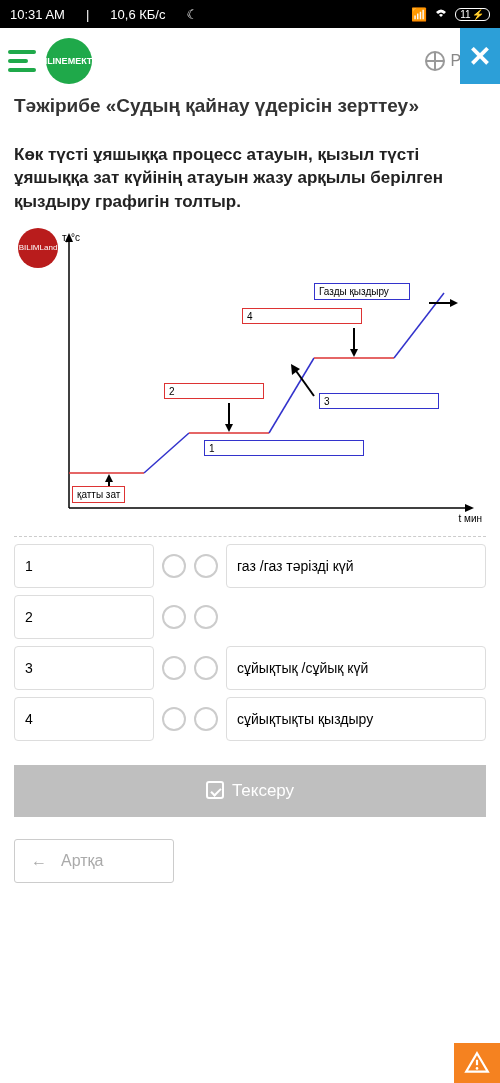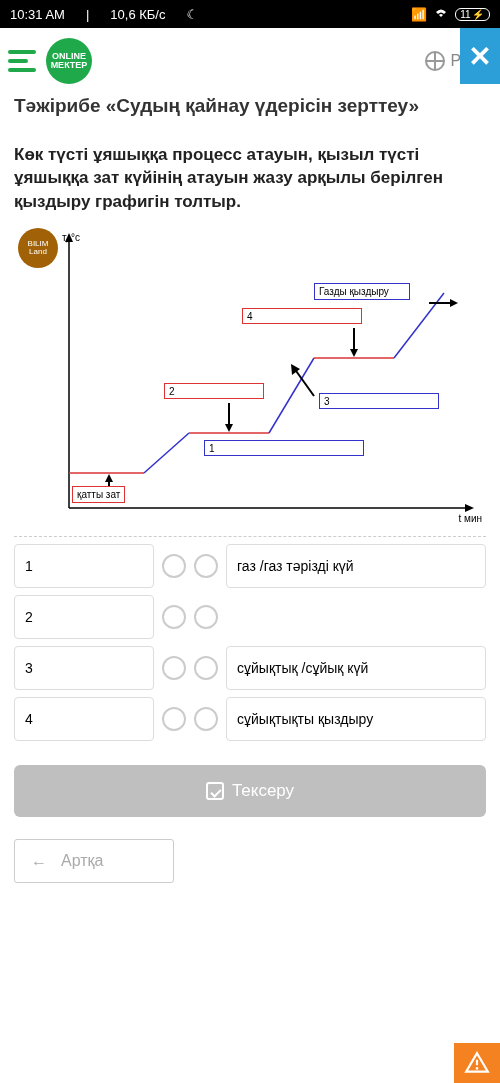--- a/index.html
+++ b/index.html
@@ -7,50 +7,50 @@
   
   .status-bar { background: #000; color: #fff; height: 28px; display: flex; justify-content: space-between; align-items: center; padding: 0 10px; font-size: 13px; }
   .status-left { display: flex; align-items: center; gap: 21px; }
   .status-right { display: flex; align-items: center; gap: 6px; }
   .moon-icon { display:inline-block; }
   
   .header { display: flex; align-items: center; padding: 10px 8px; gap: 10px; position: relative; }
   .menu-icon { width: 28px; height: 22px; display:flex; flex-direction:column; justify-content:space-between; }
   .menu-icon span { display:block; height:4px; background:#1fa94a; border-radius:2px; }
   .menu-icon span:nth-child(1){width:100%} .menu-icon span:nth-child(2){width:70%} .menu-icon span:nth-child(3){width:100%}
-  .logo-circle { width: 46px; height: 46px; border-radius: 50%; background: #1fa94a; color:#fff; display:flex; flex-direction:column; align-items:center; justify-content:center; font-size:9px; line-height:1; font-weight:bold; }
+  .logo-circle { width: 46px; height: 46px; border-radius: 50%; background: #1fa94a; color:#fff; display:flex; flex-direction:row; align-items:center; justify-content:center; font-size:9px; line-height:1; font-weight:bold; }
   .lang { margin-left:auto; display:flex; align-items:center; gap:6px; color:#888; font-size:16px; }
   .globe-icon { width:20px; height:20px; border:2px solid #999; border-radius:50%; position:relative; }
   .globe-icon::before,.globe-icon::after{content:'';position:absolute;background:#999;}
   .globe-icon::before{width:2px;height:100%;left:50%;transform:translateX(-50%);}
   .globe-icon::after{width:100%;height:2px;top:50%;transform:translateY(-50%);}
   .close-x { position:absolute; right:0; top:0; width:40px; height:56px; background:#2c9fd8; color:#fff; display:flex; align-items:center; justify-content:center; font-size:28px; font-weight:bold; }
   
   .content { padding: 0 14px; }
   .title-cut { font-size:19px; color:#333; margin-bottom:24px; line-height:1.3;font-weight:bold; }
   .question { font-size:17px; font-weight:bold; color:#222; line-height:1.4; margin-bottom:14px; }
   
   .chart-box { position:relative; width:100%; height:300px; margin-bottom:8px; }
-  .bilim-badge { position:absolute; left:4px; top:0; width:40px; height:40px; border-radius:50%; background:#a16207; color:#fff; font-size:8px; display:flex; flex-direction:column; align-items:center; justify-content:center; line-height:1; }
+  .bilim-badge { position:absolute; left:4px; top:0; width:40px; height:40px; border-radius:50%; background:#b91c1c; color:#fff; font-size:8px; display:flex; flex-direction:row; align-items:center; justify-content:center; line-height:1; }
   .axis-y-label { position:absolute; left:48px; top:4px; font-size:10px; }
   .axis-x-label { position:absolute; right:4px; bottom:4px; font-size:10px; }
   svg.chart { position:absolute; left:0; top:0; }
   .box-label { position:absolute; font-size:10px; border:1px solid; padding:2px 4px; background:#fff; min-width:20px; }
   .box-red { border-color:#d33; color:#000; }
   .box-blue { border-color:#33c; color:#000; }
   
   hr.sep { border:none; border-top:1px dashed #ccc; margin:6px 0; }
   
   .match-row { display:flex; align-items:center; gap:8px; margin:7px 0; }
   .match-cell { border:1px solid #ddd; border-radius:4px; padding:10px 10px; font-size:14px; min-height:44px; display:flex; align-items:center; }
   .match-left { width:140px; }
   .match-right { flex:1; }
   .radio { width:24px; height:24px; border:2px solid #ccc; border-radius:50%; flex-shrink:0; }
   
-  .check-btn { width:100%; margin-top:24px; background:#bfbfbf; color:#fff; border:none; padding:16px; font-size:17px; border-radius:6px; display:flex; align-items:center; justify-content:center; gap:8px; }
+  .check-btn { width:100%; margin-top:24px; background:#bfbfbf; color:#fff; border:none; padding:16px; font-size:17px; border-radius:0; display:flex; align-items:flex-start; justify-content:center; gap:8px; }
   .check-icon { width:18px; height:18px; border:2px solid #fff; border-radius:3px; position:relative; display:inline-block; }
   .check-icon::after { content:''; position:absolute; left:3px; top:5px; width:8px; height:4px; border-left:2px solid #fff; border-bottom:2px solid #fff; transform:rotate(-45deg); }
   
   .back-btn { margin-top:22px; width:160px; border:1px solid #ccc; background:#fff; color:#aaa; padding:12px 16px; font-size:16px; border-radius:3px; display:flex; align-items:center; gap:14px; }
   
   .warn-tri { position:absolute; right:0; bottom:0; width:46px; height:40px; background:#f58220; display:flex; align-items:center; justify-content:center; }
   .warn-tri svg { width:26px; height:26px; }
 </style>
 </head>
 <body>

